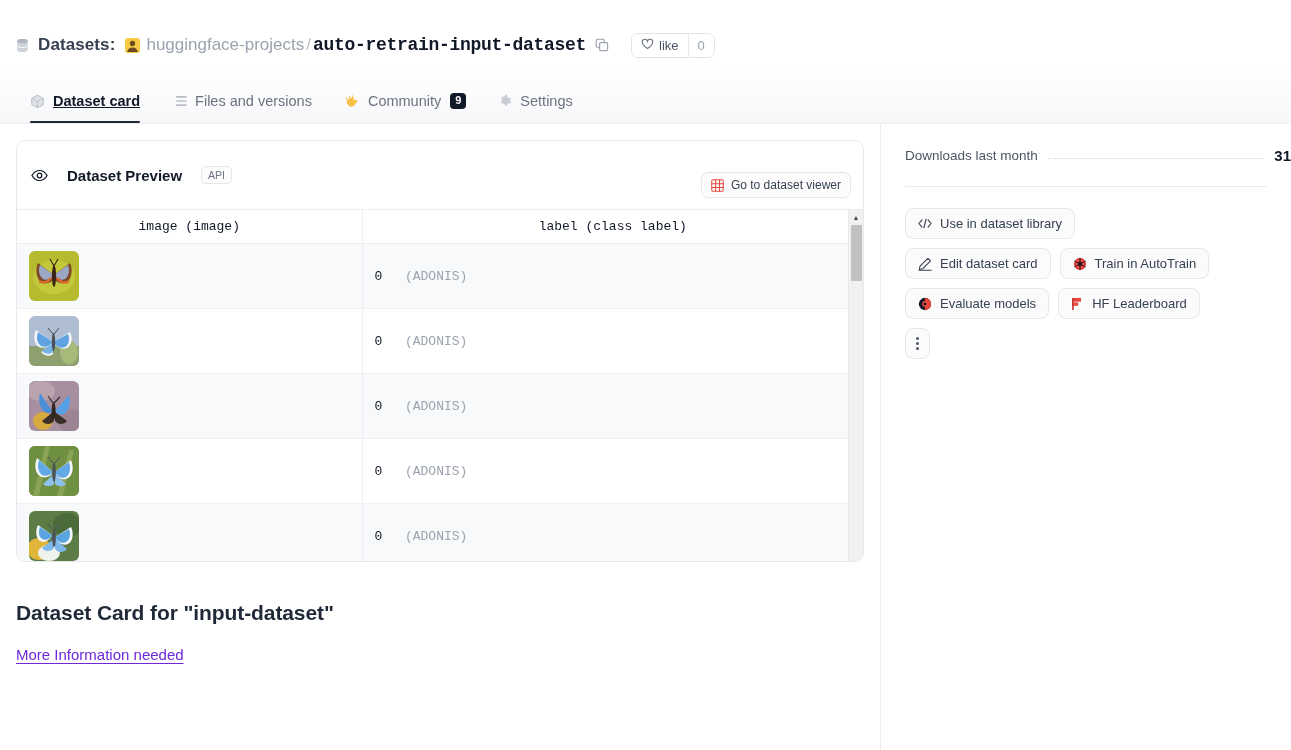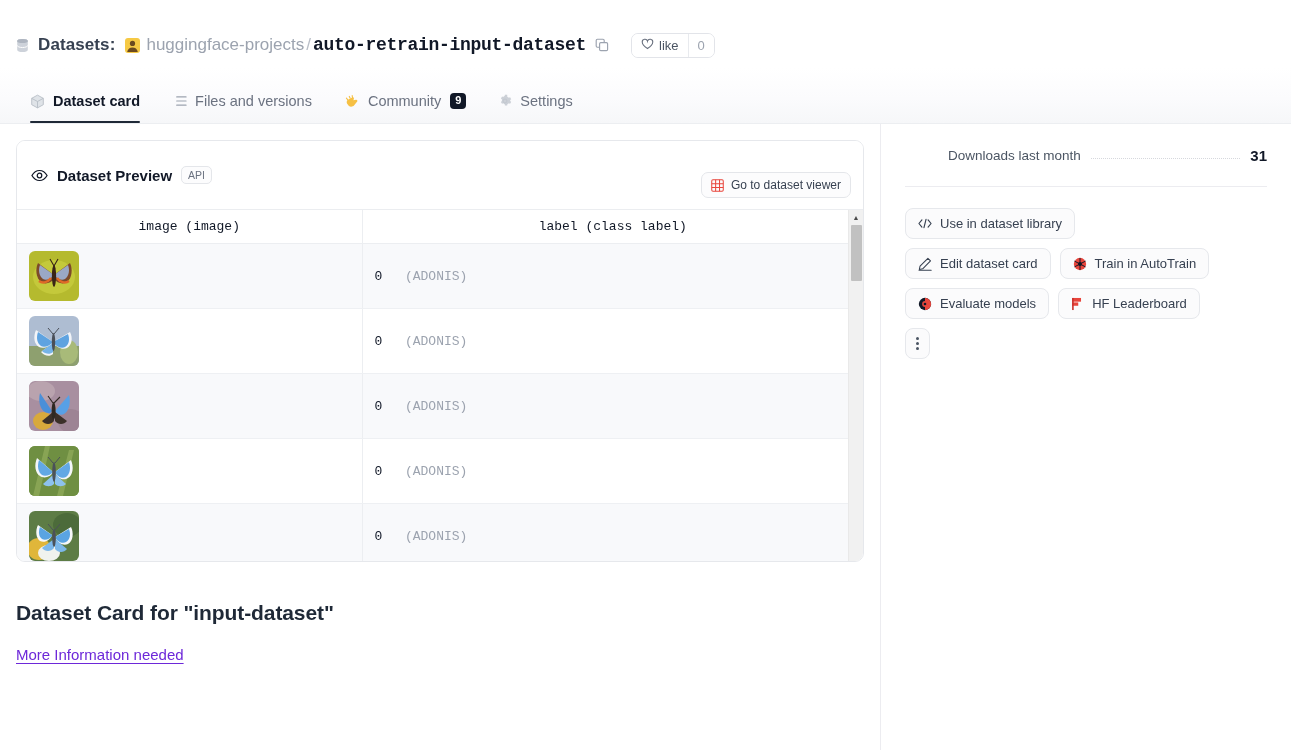--- a/index.html
+++ b/index.html
@@ -132,20 +132,21 @@
     cursor: pointer;
     position: relative;
     background: transparent;
     border: none;
     font-family: "Liberation Sans", sans-serif;
     height: 34px;
   }
   .tab.active {
     color: #111827;
     font-weight: 700;
+    text-decoration: underline;
   }
   .tab.active::after {
     content: "";
     position: absolute;
     left: 14px; right: 18px; bottom: 0;
     height: 2.5px;
     background: #1f2937;
     border-radius: 2px;
   }
   .tab-ico { font-size: 14px; line-height: 1; display:inline-flex; color:#9ca3af; }
@@ -188,21 +189,21 @@
     position: relative;
   }
   .preview-head {
     display: flex;
     align-items: center;
     justify-content: space-between;
     padding: 11px 12px 11px 14px;
     border-bottom: 1px solid #ebedf0;
     background: #fff;
   }
-  .preview-title-wrap { display:flex; align-items:center; gap:9px; }
+  .preview-title-wrap { display:flex; align-items:center; gap:19px; }
   .eye-icon { color:#111827; display:inline-flex; }
   .preview-title {
     font-size: 15px;
     font-weight: 700;
     color: #111827;
   }
   .api-badge {
     border: 1px solid #e4e6ea;
     border-radius: 5px;
     font-size: 10.5px;
@@ -322,23 +323,21 @@
     font-size: 15px;
     color: #6d28d9;
     text-underline-offset: 3px;
   }
 
   
   .dl-row {
     display: flex;
     align-items: center;
     gap: 10px;
-    padding-right: 24px;
     height: 22px;
-    margin-left: 43px;
   }
   .dl-label { font-size: 13.5px; color: #4b5563; white-space: nowrap; }
   .dl-dots {
     flex: 1;
     border-bottom: 1px dotted #d6d8dd;
     height: 1px;
     margin-top: 6px;
   }
   .dl-value { font-size: 15px; font-weight: 700; color: #111827; }
 

